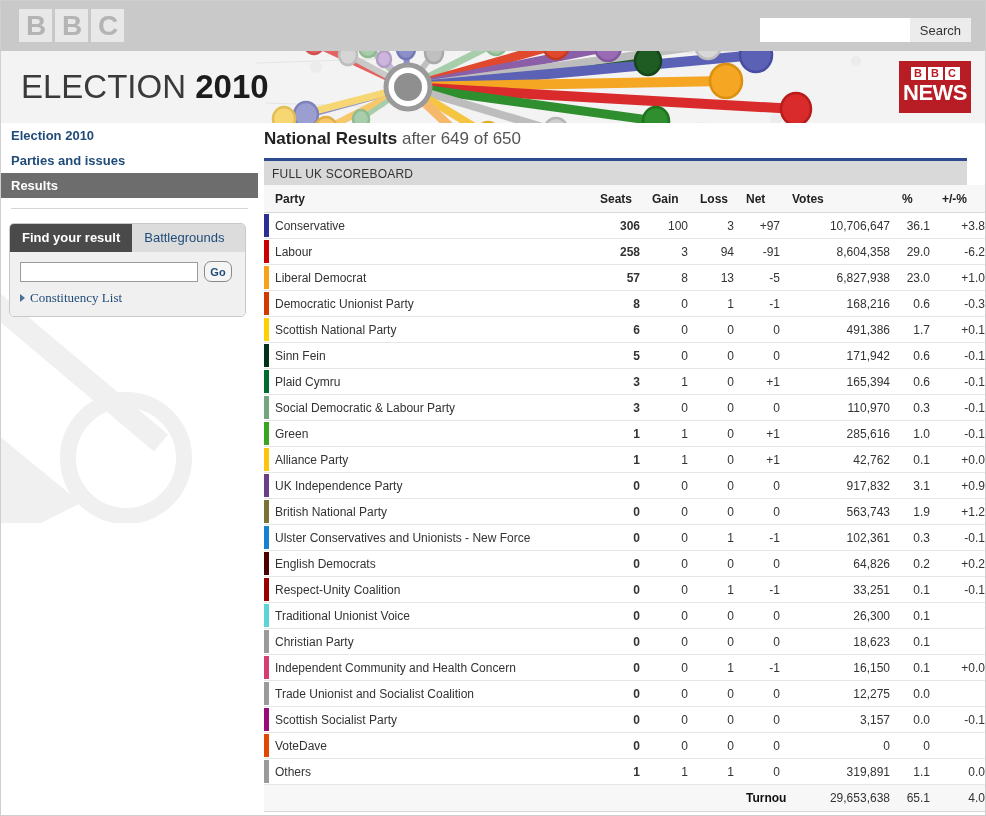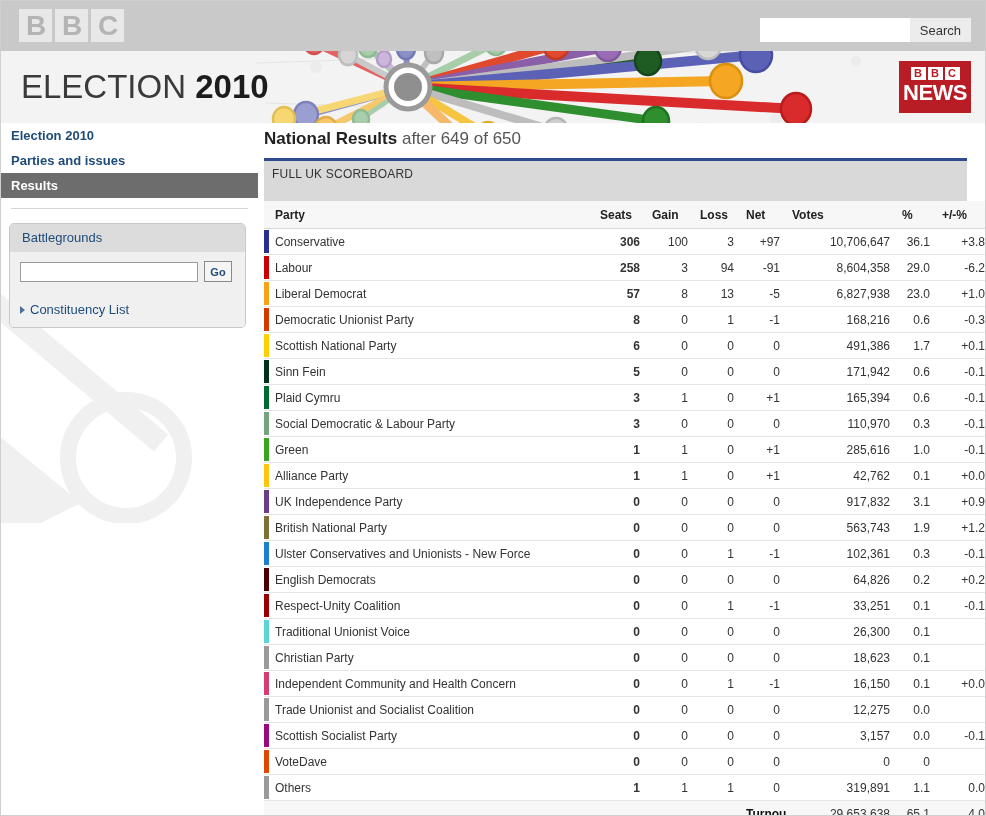--- a/index.html
+++ b/index.html
@@ -227,34 +227,34 @@
     font-size: 12px;
     padding: 0 4px;
     box-sizing: border-box;
     outline: none;
   }
   .go-btn {
     height: 21px;
     min-width: 28px;
     border: 1px solid #8a8a8a;
     background: #f5f5f5;
-    border-radius: 0;
+    border-radius: 7px;
     font-family: "Liberation Sans", sans-serif;
     font-size: 11px;
     font-weight: bold;
     color: #1f4b7a;
     cursor: pointer;
     padding: 0 5px;
   }
   .const-link {
     display: flex;
     align-items: center;
     gap: 5px;
-    margin-top: 20px;
-    font-family: Liberation Sans, sans-serif;
+    margin-top: 8px;
+    font-family: Liberation Serif, serif;
     font-size: 13px;
     color: #1f4b7a;
     cursor: pointer;
   }
   .tri-right {
     width: 0; height: 0;
     border-left: 5px solid #4a6f96;
     border-top: 4px solid transparent;
     border-bottom: 4px solid transparent;
   }
@@ -282,21 +282,21 @@
   }
   .board {
     margin: 9px 20px 0 6px;
     border-top: 3px solid #2f4b8f;
   }
   .board-head {
     background: #d9d9d9;
     font-family: "Liberation Sans", sans-serif;
     font-size: 12px;
     color: #333333;
-    padding: 6px 8px 20px 8px;
+    padding: 6px 8px 4px 8px;
     letter-spacing: 0.2px;
   }
   table.scoreboard {
     width: 100%;
     border-collapse: collapse;
     font-family: "Liberation Sans", sans-serif;
     font-size: 12px;
     table-layout: fixed;
   }
   table.scoreboard th {
@@ -477,20 +477,21 @@
 
     <div class="nav-list">
       <a class="nav-item">Election 2010</a>
       <a class="nav-item">Parties and issues</a>
       <a class="nav-item current">Results</a>
       <div class="nav-rule"></div>
     </div>
 
     <div class="findbox">
       <div class="findbox-tabs">
+        <div class="tab active">Find your result</div>
         <div class="tab inactive">Battlegrounds</div>
       </div>
       <div class="findbox-body">
         <div class="find-row">
           <input class="find-input" type="text" placeholder="" style="">
           <button class="go-btn">Go</button>
         </div>
         <div class="const-link">
           <span class="tri-right"></span>
           <span>Constituency List</span>

